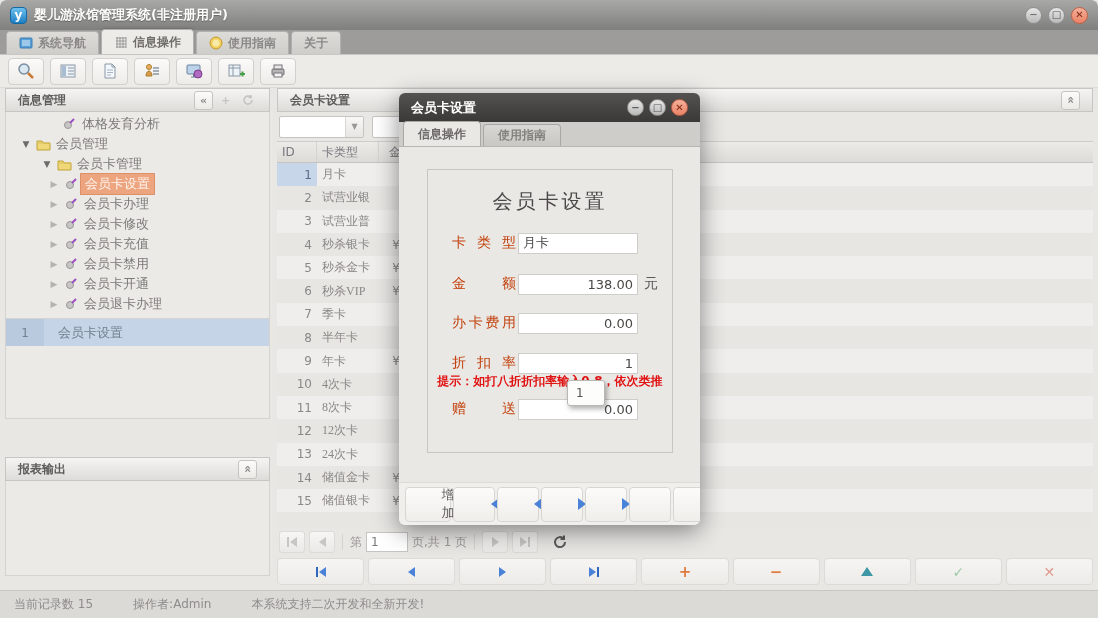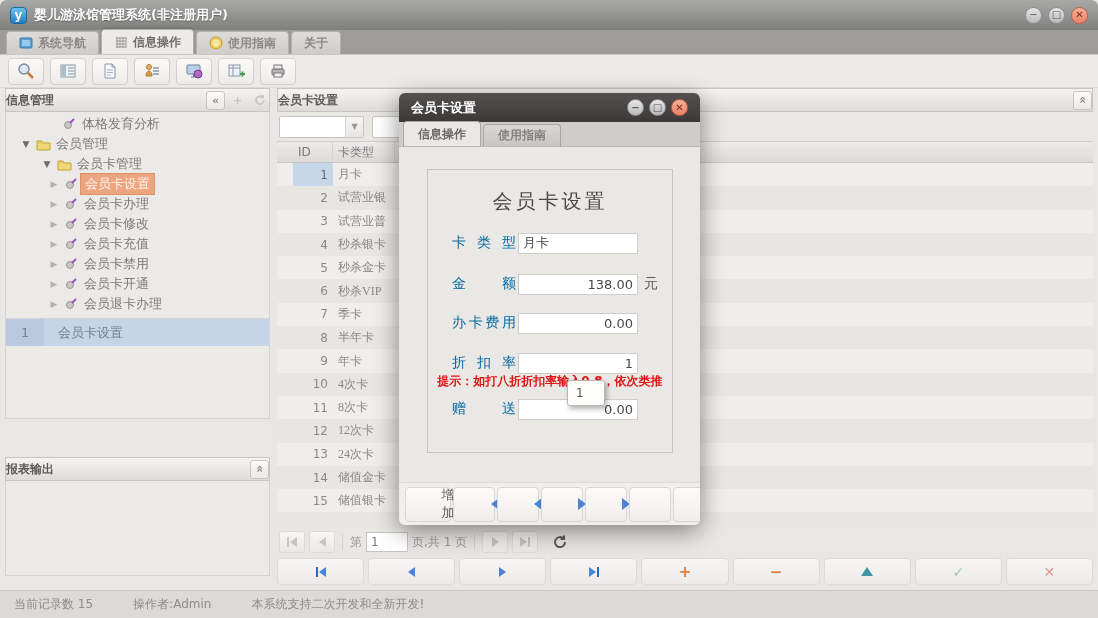--- a/index.html
+++ b/index.html
@@ -30,21 +30,21 @@
   .ticon { width:14px; height:14px; display:inline-block; }
 
   
   .toolbar { position:absolute; left:0; top:55px; width:1098px; height:33px; background:#edebe8;
     display:flex; align-items:center; gap:6px; padding:0 8px; border-bottom:1px solid #dddbd8; }
   .tool-btn { width:36px; height:27px; border:1px solid #d2d0cd; border-radius:4px;
     background:linear-gradient(#fbfaf8,#eeece9); display:flex; align-items:center; justify-content:center; }
 
   
   .panel-hdr { height:24px; background:linear-gradient(#f5f4f2,#dedcd9); border:1px solid #c8c6c3;
-    display:flex; align-items:center; padding:0 0; color:#5d5b59; font-weight:bold; }
+    display:flex; align-items:center; padding:0 12px; color:#5d5b59; font-weight:bold; }
   .hdr-btns { margin-left:auto; display:flex; gap:3px; align-items:center; }
   .mini-btn { width:19px; height:19px; border:1px solid #c6c4c1; border-radius:3px; background:linear-gradient(#fcfbf9,#eceae7);
     display:flex; align-items:center; justify-content:center; color:#8a8886; font-size:11px; }
   .mini-btn.ghost { border-color:transparent; background:transparent; color:#c6c4c1; font-weight:bold; }
   .chev-up { display:inline-block; transform:rotate(90deg); font-size:12px; }
 
   .sidebar { position:absolute; left:5px; top:88px; width:265px; height:497px; }
   .tree-box { height:207px; background:#eceae7; border:1px solid #d5d3d0; border-top:none; overflow:hidden; padding-top:2px; }
   .tree-item { height:20px; display:flex; align-items:center; gap:4px; color:#7c7a78; font-size:13px; white-space:nowrap; }
   .tw { width:12px; text-align:center; flex:none; }
@@ -63,21 +63,21 @@
   .content { position:absolute; left:277px; top:88px; width:816px; height:500px; }
   .content .panel-hdr { border-radius:0; }
   .filter-row { height:29px; display:flex; align-items:center; gap:8px; padding:3px 2px; }
   .combo { width:85px; height:22px; background:#fff; border:1px solid #c6c4c1; border-radius:2px; display:flex; }
   .combo .cval { flex:1; }
   .combo .drop { width:18px; border-left:1px solid #d8d6d3; background:linear-gradient(#f8f7f5,#e8e6e3);
     display:flex; align-items:center; justify-content:center; color:#9a9896; font-size:8px; }
   .grid-hdr { height:22px; background:linear-gradient(#ecebe8,#dddbd8); border-top:1px solid #cfcdca; border-bottom:1px solid #c6c4c1;
     display:flex; color:#79777d; }
   .grid-hdr .c { border-right:1px solid #d5d3d0; display:flex; align-items:center; padding:0 5px; }
-  .col-id { width:40px; justify-content:flex-start;margin-left:16px; }
+  .col-id { width:40px; justify-content:flex-start; }
   .col-type { width:62px;font-family:Liberation Serif, serif; }
   .col-amt { width:40px; justify-content:flex-end; }
   .grid-body { height:365px; background:#e8e6e3; overflow:hidden; }
   .grow { height:23.3px; display:flex; font-size:12px; color:#8a8886; }
   .grow:nth-child(odd) { background:#f0eeec; }
   .grow .c { padding:0 5px; display:flex; align-items:center; }
   .grow .c.col-id { justify-content:flex-end; }
   .grow .c.col-amt { justify-content:flex-end; padding:0; }
   .grow .c.hl { background:#c8d6e9; color:#5a6c88; }
 
@@ -114,21 +114,21 @@
     display:flex; align-items:center; padding:0 12px; color:#fff; font-weight:bold; font-size:13px; }
   .dlg-title .win-btns { gap:5px; }
   .dlg-tabs { height:25px; background:#cfcdca; display:flex; align-items:flex-end; padding-left:4px; border-bottom:1px solid #b8b6b3; }
   .dlg-tab { height:22px; padding:0 14px; margin-right:2px; display:flex; align-items:center;
     background:linear-gradient(#d9d7d4,#c9c7c4); border:1px solid #a9a7a4; border-bottom:none; border-radius:4px 4px 0 0; color:#84827f; font-weight:bold; }
   .dlg-tab.active { background:#eae8e5; height:25px; color:#6b6967; }
   .dlg-body { position:relative; height:335px; }
   .form-box { position:absolute; left:28px; top:22px; width:246px; height:284px; border:1px solid #c8c6c3; }
   .form-title { text-align:center; margin-top:18px; font-size:20px; color:#4a4846; letter-spacing:3px; }
   .frow { position:absolute; left:0; width:100%; height:22px; display:flex; align-items:center; }
-  .flabel { position:absolute; left:24px; width:64px; font-size:14px; color:#0369a1; text-align:justify; text-align-last:justify; }
+  .flabel { position:absolute; left:24px; width:64px; font-size:14px; color:#c2410c; text-align:justify; text-align-last:justify; }
   .ffield { position:absolute; left:90px; width:120px; height:21px; background:#fff; border:1px solid #cfcdca; padding:0 4px;
     font-size:13px; color:#4a4846; display:flex; align-items:center; }
   .ffield.right { justify-content:flex-end; }
   .fsuffix { position:absolute; left:216px; font-size:14px; color:#5c5a58; }
   .hint { position:absolute; left:0; width:100%; text-align:center; color:#e01212; font-size:12px; font-weight:bold; }
   .cell-tip { position:absolute; left:168px; top:233px; width:38px; height:26px; background:#fdfdfc; border:1px solid #b9b7b4;
     border-radius:3px; box-shadow:2px 3px 5px rgba(0,0,0,.3); display:flex; align-items:center; padding-left:8px; font-size:12px; color:#555; }
   .dlg-toolbar { position:absolute; left:0; bottom:0; width:100%; height:43px; background:#f1efec; border-top:1px solid #dddbd8;
     border-radius:0 0 6px 6px; display:flex; align-items:center; gap:2px; padding:0 0 0 6px; overflow:hidden; }
   .dlg-btn { flex:none; height:35px; border:1px solid #d8d6d3; border-radius:4px; background:linear-gradient(#fcfbf9,#f0eeeb);

